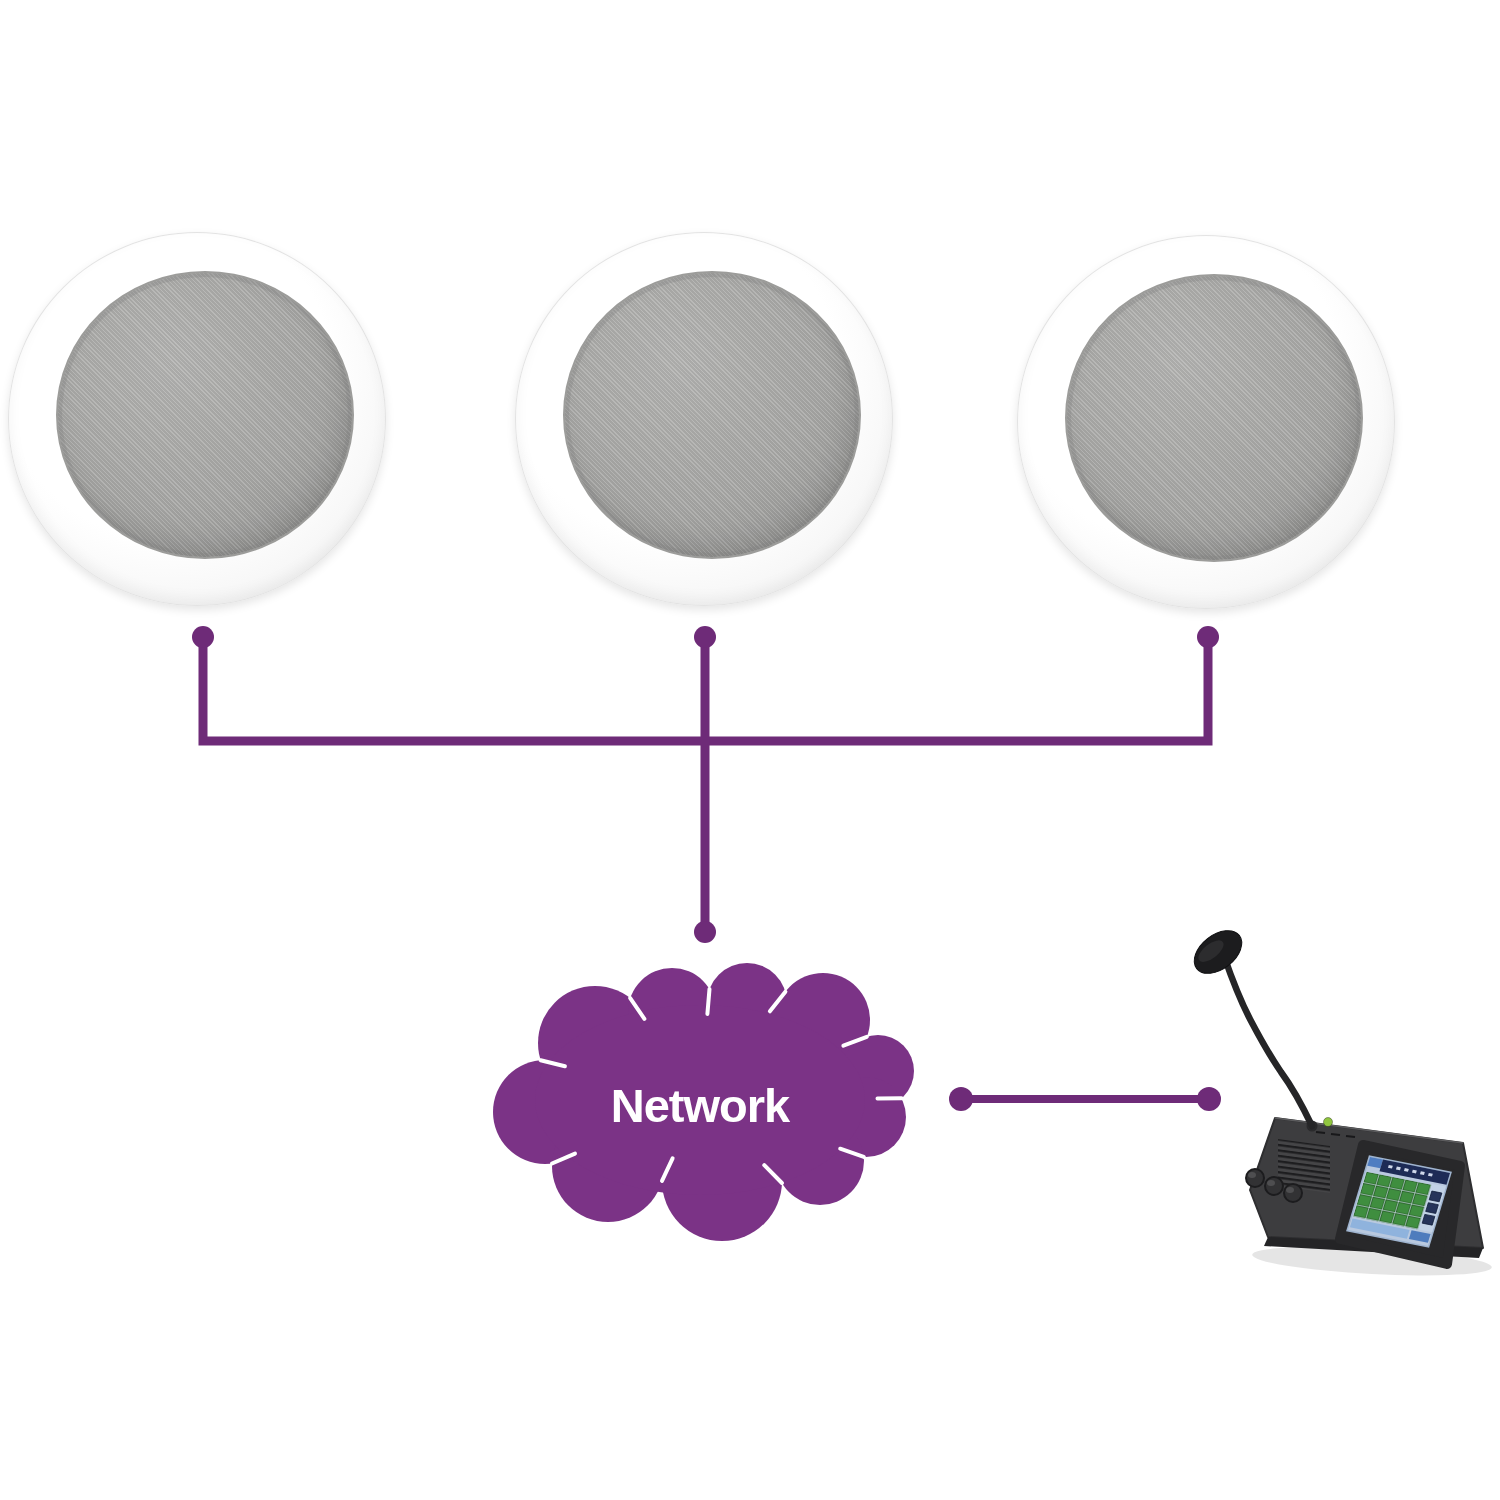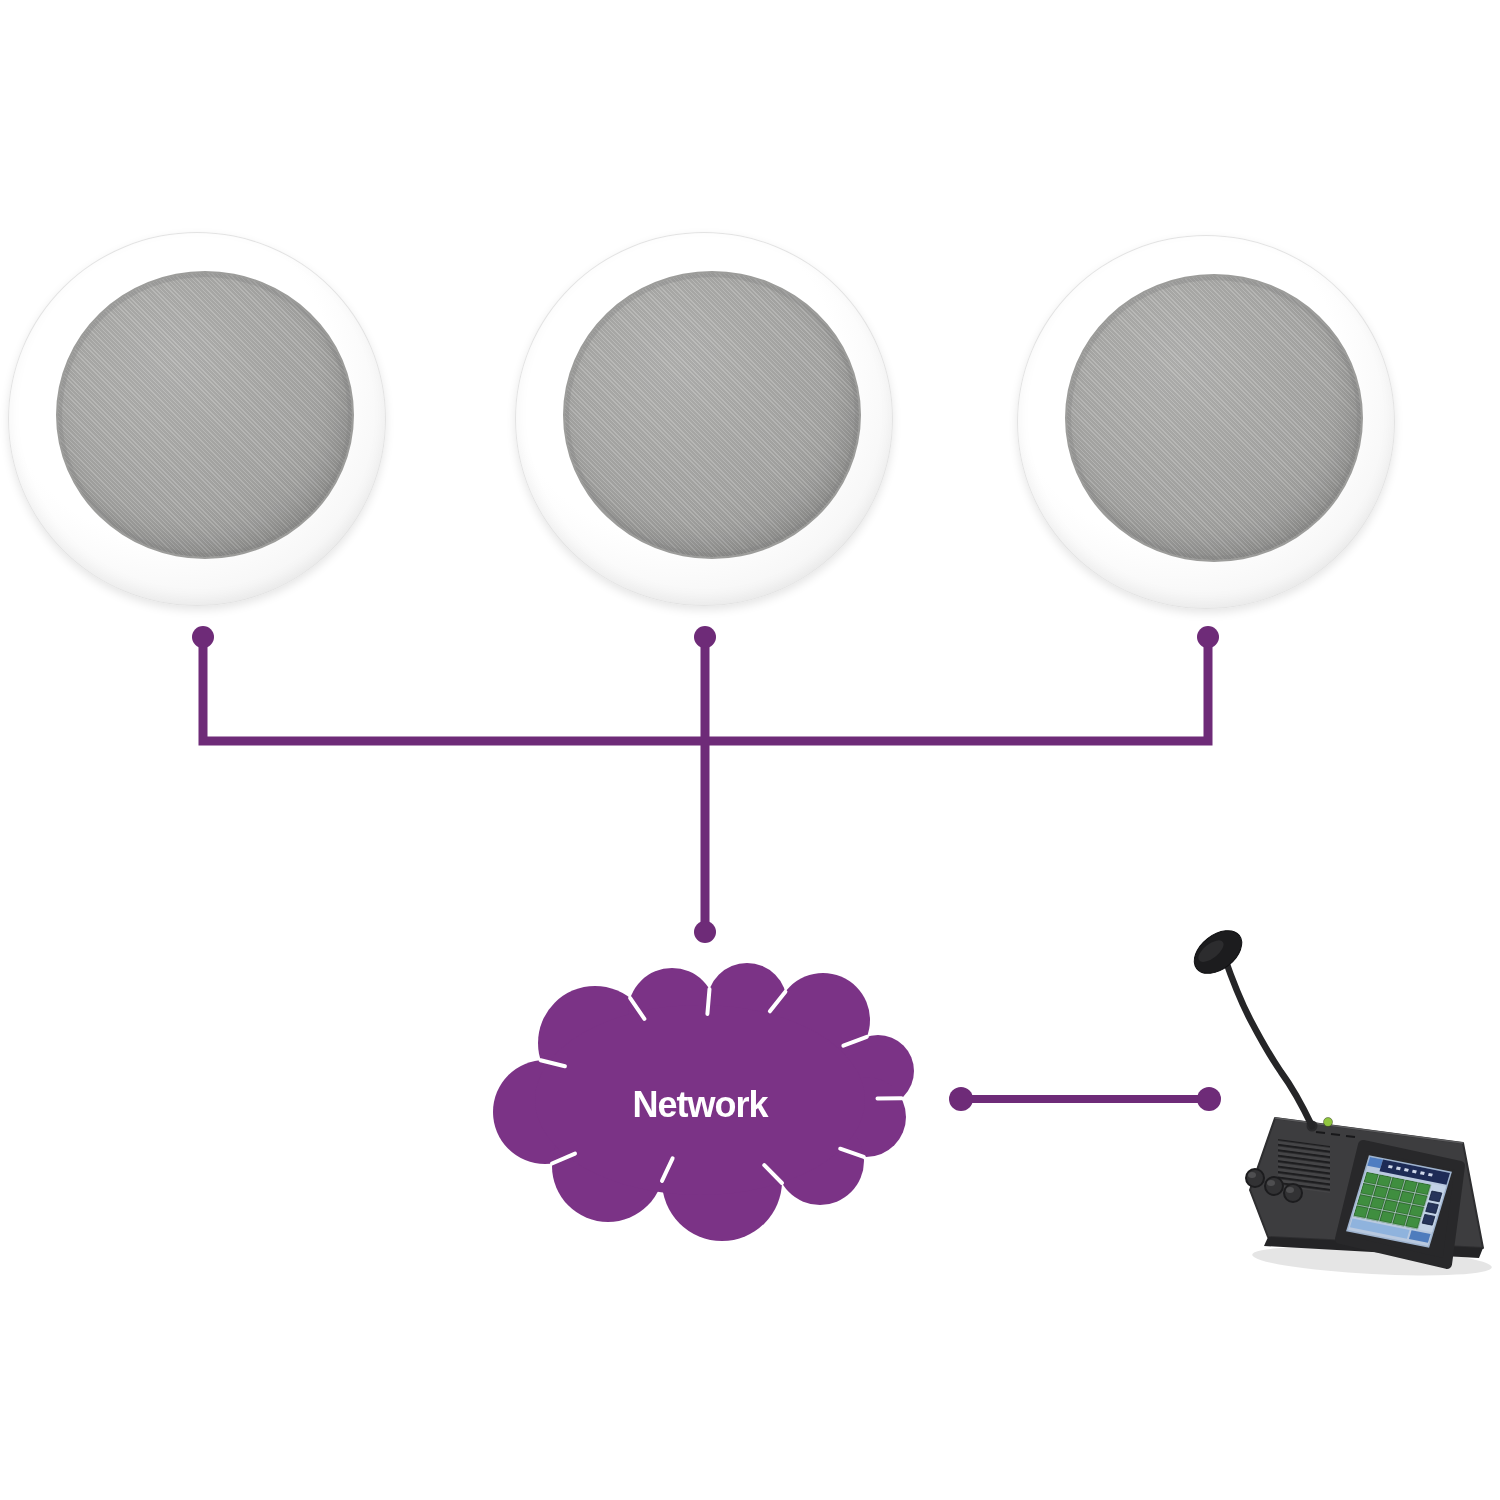--- a/index.html
+++ b/index.html
@@ -30,21 +30,21 @@
     box-shadow:inset 0 0 0 4px rgba(130,130,130,0.30), inset -6px -10px 22px rgba(0,0,0,0.10);
   }
   svg{position:absolute;left:0;top:0;}
   .wire{stroke:var(--connector);fill:none;}
   .node{fill:var(--connector);}
   .bump{fill:var(--cloud);}
   .crevice{stroke:#ffffff;stroke-width:4;stroke-linecap:round;fill:none;}
   #network-label{
     position:absolute;left:550px;top:1076px;width:300px;height:58px;
     display:flex;align-items:center;justify-content:center;
-    color:var(--cloud_label);font-size:36px;font-weight:bold;letter-spacing:-1px;
+    color:var(--cloud_label);font-size:47px;font-weight:bold;letter-spacing:-1px;
   }
 </style>
 </head>
 <body>
 
 <div id="canvas">
 
   <div class="speaker" style="left:8px;top:232px;">
     <div class="grille"></div>
   </div>

